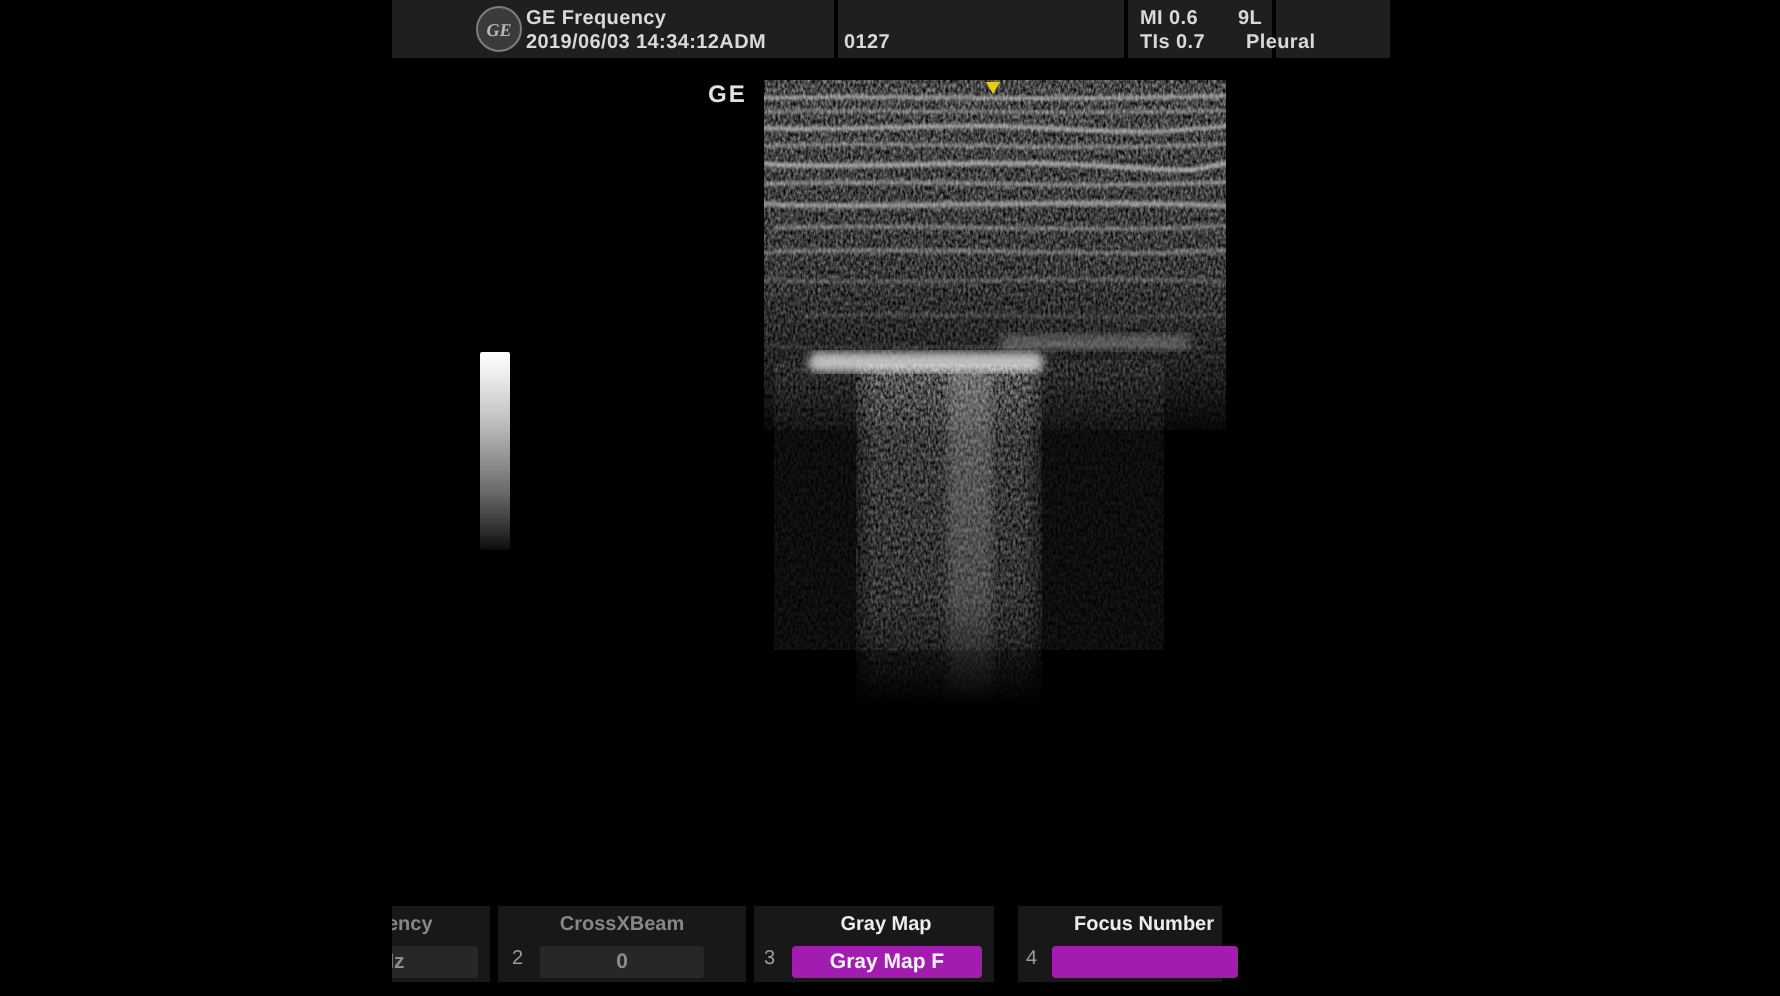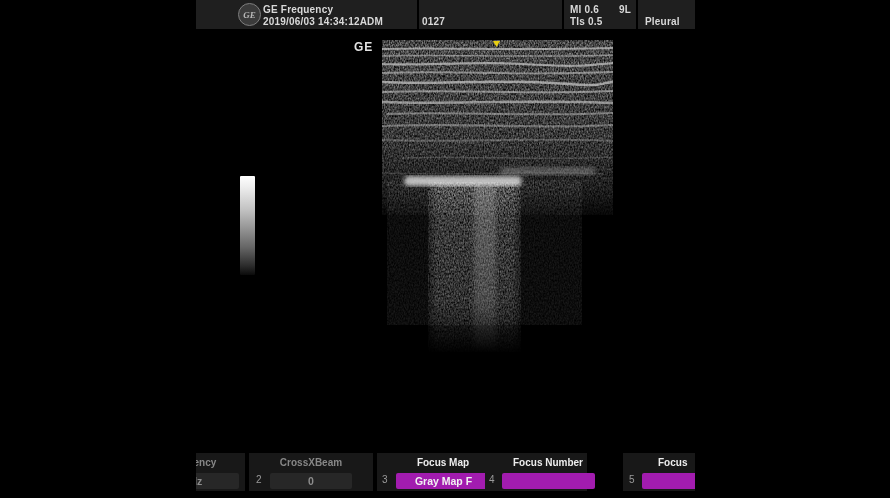--- a/index.html
+++ b/index.html
@@ -39,24 +39,24 @@
 <div class="screen">
 
   <div class="header">
     <div class="logo">GE</div>
     <div class="ht row1" style="left:67px">GE Frequency</div>
     <div class="ht row2" style="left:67px">2019/06/03 14:34:12ADM</div>
     <div class="hdr-div" style="left:221px"></div>
     <div class="ht row2" style="left:226px">0127</div>
     <div class="hdr-div" style="left:366px"></div>
     <div class="ht row1" style="left:374px">MI 0.6</div>
-    <div class="ht row2" style="left:374px">TIs 0.5</div>
+    <div class="ht row2" style="left:374px">TIs 0.7</div>
     <div class="hdr-div" style="left:440px"></div>
     <div class="ht row1" style="left:423px">9L</div>
-    <div class="ht row2" style="left:449px">Pleural</div>
+    <div class="ht row2" style="left:427px">Pleural</div>
   </div>
 
   <div class="watermark">GE</div>
   <div class="graybar"></div>
 
   <svg class="usimg" viewBox="0 0 231 315">
     <defs>
       <filter id="speck" x="-5%" y="-5%" width="110%" height="110%">
         <feTurbulence type="fractalNoise" baseFrequency="0.8 0.45" numOctaves="2" seed="11"></feTurbulence>
         <feColorMatrix type="matrix" values="0 0 0 0 0.85  0 0 0 0 0.85  0 0 0 0 0.85  0 0 0 1.2 -0.2"></feColorMatrix>
@@ -138,30 +138,25 @@
     <div class="sec-box" style="left:23px;width:95px">MHz</div>
   </div>
 
   <div class="section dim" style="left:53px;width:124px">
     <div class="sec-label ctr" style="left:62px">CrossXBeam</div>
     <div class="sec-num" style="left:7px">2</div>
     <div class="sec-box" style="left:21px;width:82px">0</div>
   </div>
 
   <div class="section" style="left:181px;width:120px">
-    <div class="sec-label ctr" style="left:66px">Focus Map</div>
+    <div class="sec-label ctr" style="left:66px">Gray Map</div>
     <div class="sec-num" style="left:5px">3</div>
     <div class="sec-box" style="left:19px;width:95px">Gray Map F</div>
   </div>
 
-  <div class="section" style="left:289px;width:102px">
+  <div class="section" style="left:313px;width:102px">
     <div class="sec-label ctr" style="left:63px">Focus Number</div>
     <div class="sec-num" style="left:4px">4</div>
     <div class="sec-box" style="left:17px;width:93px"></div>
   </div>
 
-  <div class="section" style="left:427px;width:126px">
-    <div class="sec-label" style="left:35px">Focus</div>
-    <div class="sec-num" style="left:6px">5</div>
-    <div class="sec-box" style="left:19px;width:95px"></div>
-  </div>
 
 </div>
 
 </body></html>

